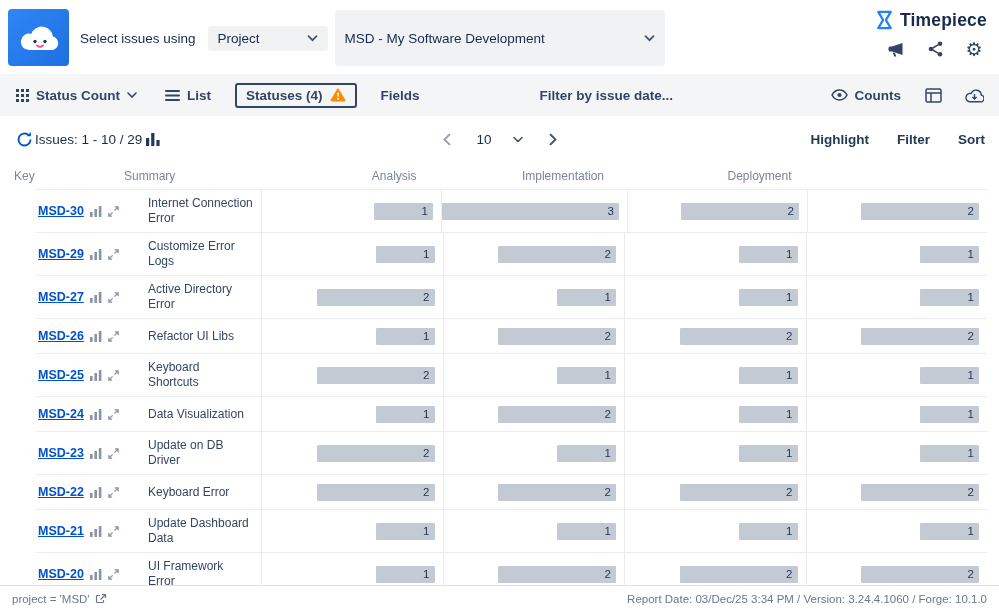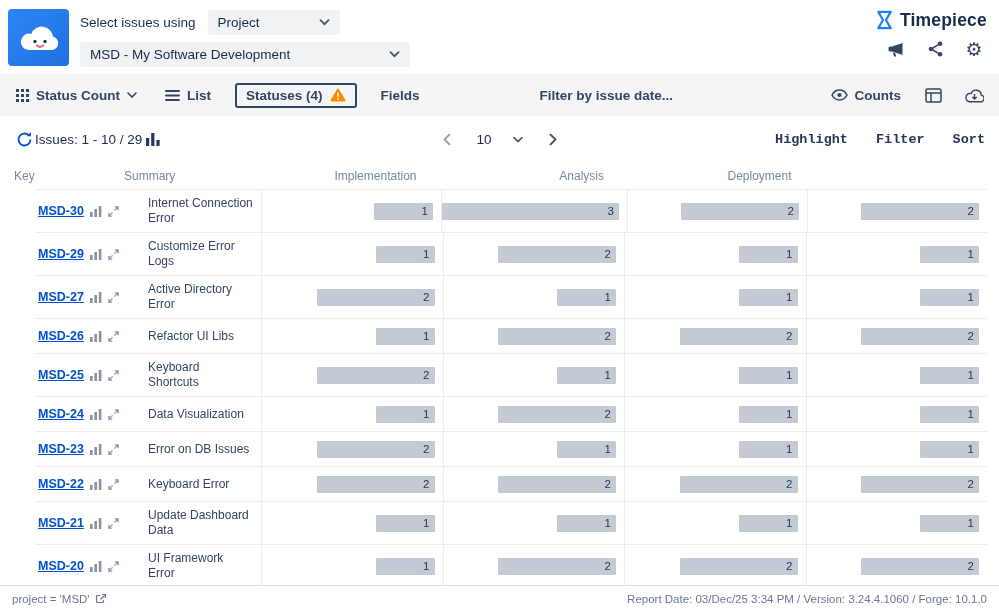--- a/index.html
+++ b/index.html
@@ -5,25 +5,25 @@
   * { margin:0; padding:0; box-sizing:border-box; }
   html,body { width:999px; height:612px; }
   body { font-family:"Liberation Sans",sans-serif; background:#fff; color:#172b4d; overflow:hidden; position:relative; font-size:13px; }
   button { font-family:inherit; cursor:pointer; background:none; border:none; color:inherit; }
   a { text-decoration:underline; }
 
   
   .app-header { display:flex; justify-content:space-between; align-items:flex-start; padding:9px 12px 0 8px; height:74px; }
   .header-left { display:flex; gap:11px; }
   .app-logo { width:61px; height:57px; border-radius:4px; background:linear-gradient(135deg,#2f86f6,#1f6fe0); display:flex; align-items:center; justify-content:center; flex:none; }
-  .selector-block { display:flex; flex-direction:column; gap:7px; padding-top:1px; }
+  .selector-block { display:flex; gap:7px; padding-top:1px; }
   .selector-row { display:flex; align-items:center; gap:12px; }
   .select-label { font-size:13.5px; color:#172b4d; }
   .dropdown { display:flex; align-items:center; justify-content:space-between; gap:8px; background:#f1f2f4; border-radius:3px; font-size:13.5px; color:#172b4d; padding:5px 10px; }
-  .dropdown.small { width:132px; }
+  .dropdown.small { width:120px; }
   .dropdown.wide { width:330px; }
   .dropdown .ddtext { white-space:nowrap; overflow:hidden; text-overflow:ellipsis; }
   .chev { flex:none; }
 
   .header-right { display:flex; flex-direction:column; align-items:flex-end; gap:7px; }
   .brand { display:flex; align-items:center; gap:5px; font-size:17.5px; font-weight:bold; letter-spacing:.2px; color:#172b4d; }
   .header-icons { display:flex; gap:17px; align-items:center; padding-right:2px; }
   .hicon { width:22px; height:20px; display:flex; align-items:center; justify-content:center; padding:0; }
   .gear-glyph { font-family:"DejaVu Sans",sans-serif; font-size:19px; color:#344563; line-height:1; }
 
@@ -37,21 +37,21 @@
 
   
   .pager-row { position:relative; display:flex; align-items:center; height:46px; padding:0 14px; }
   .pager-left { display:flex; align-items:center; gap:1px; }
   .refresh-btn { width:20px; height:20px; display:flex; align-items:center; justify-content:center; padding:0; }
   .issues-label { font-size:13.5px; color:#172b4d; }
   .chart-toggle { width:20px; height:18px; display:flex; align-items:flex-end; justify-content:center; padding:0 0 2px 0; }
   .pager-center { position:absolute; left:50%; top:50%; transform:translate(-50%,-50%); display:flex; align-items:center; gap:16px; }
   .page-chev { padding:2px 6px; display:flex; align-items:center; }
   .page-size { display:flex; align-items:center; gap:21px; font-size:13.5px; color:#172b4d; padding:2px 4px; }
-  .pager-right { margin-left:auto; display:flex; gap:28px;font-family:Liberation Mono, monospace; }
+  .pager-right { margin-left:auto; display:flex; gap:28px; }
   .pager-right button { font-size:13.5px; font-weight:bold; color:#253858; padding:0; }
 
   
   .table { margin:0 12px; }
   .thead, .trow { display:grid; grid-template-columns:112px 113px repeat(4, 1fr); }
   .thead { height:27px; align-items:center; color:#7a869a; font-size:12px; }
   .hcell { padding-right:8px; white-space:nowrap; }
   .hcell.first { padding-left:2px; }
   .hcell.num { text-align:right; }
   .trow { border-top:1px solid #ebecf0; min-height:35px; align-items:center;margin-left:24px; }
@@ -237,22 +237,22 @@
     <button>Highlight</button>
     <button>Filter</button>
     <button>Sort</button>
   </div>
 </div>
 
 <div class="table">
   <div class="thead">
     <div class="hcell first">Key</div>
     <div class="hcell">Summary</div>
+    <div class="hcell num">Analysis</div>
     <div class="hcell num">Implementation</div>
-    <div class="hcell num">Analysis</div>
     <div class="hcell num">Deployment</div>
   </div>
   <div>
       <div class="trow">
         <div class="tcell key">
           <a href="#" class="key-link">MSD-30</a>
           <span class="row-icon">
             <svg width="12" height="11" viewBox="0 0 12 11" fill="#8993a4">
               <rect x="0" y="6" width="2.6" height="5"></rect>
               <rect x="4.4" y="3" width="2.6" height="8"></rect>
@@ -438,21 +438,21 @@
               <rect x="4.4" y="3" width="2.6" height="8"></rect>
               <rect x="8.8" y="0" width="2.6" height="11"></rect>
             </svg>
           </span>
           <span class="row-icon">
             <svg width="11" height="11" viewBox="0 0 12 12" fill="none" stroke="#8993a4" stroke-width="1.4">
               <path d="M7.5 1H11v3.5M11 1L7 5M4.5 11H1V7.5M1 11l4-4"></path>
             </svg>
           </span>
         </div>
-        <div class="tcell summary">Error on DB Issues</div>
+        <div class="tcell summary">Update on DB Driver</div>
         <div class="tcell val">
           <div class="bar" style="width:118px">2</div>
         </div>
         <div class="tcell val">
           <div class="bar" style="width:59px">1</div>
         </div>
         <div class="tcell val">
           <div class="bar" style="width:59px">1</div>
         </div>
         <div class="tcell val">

